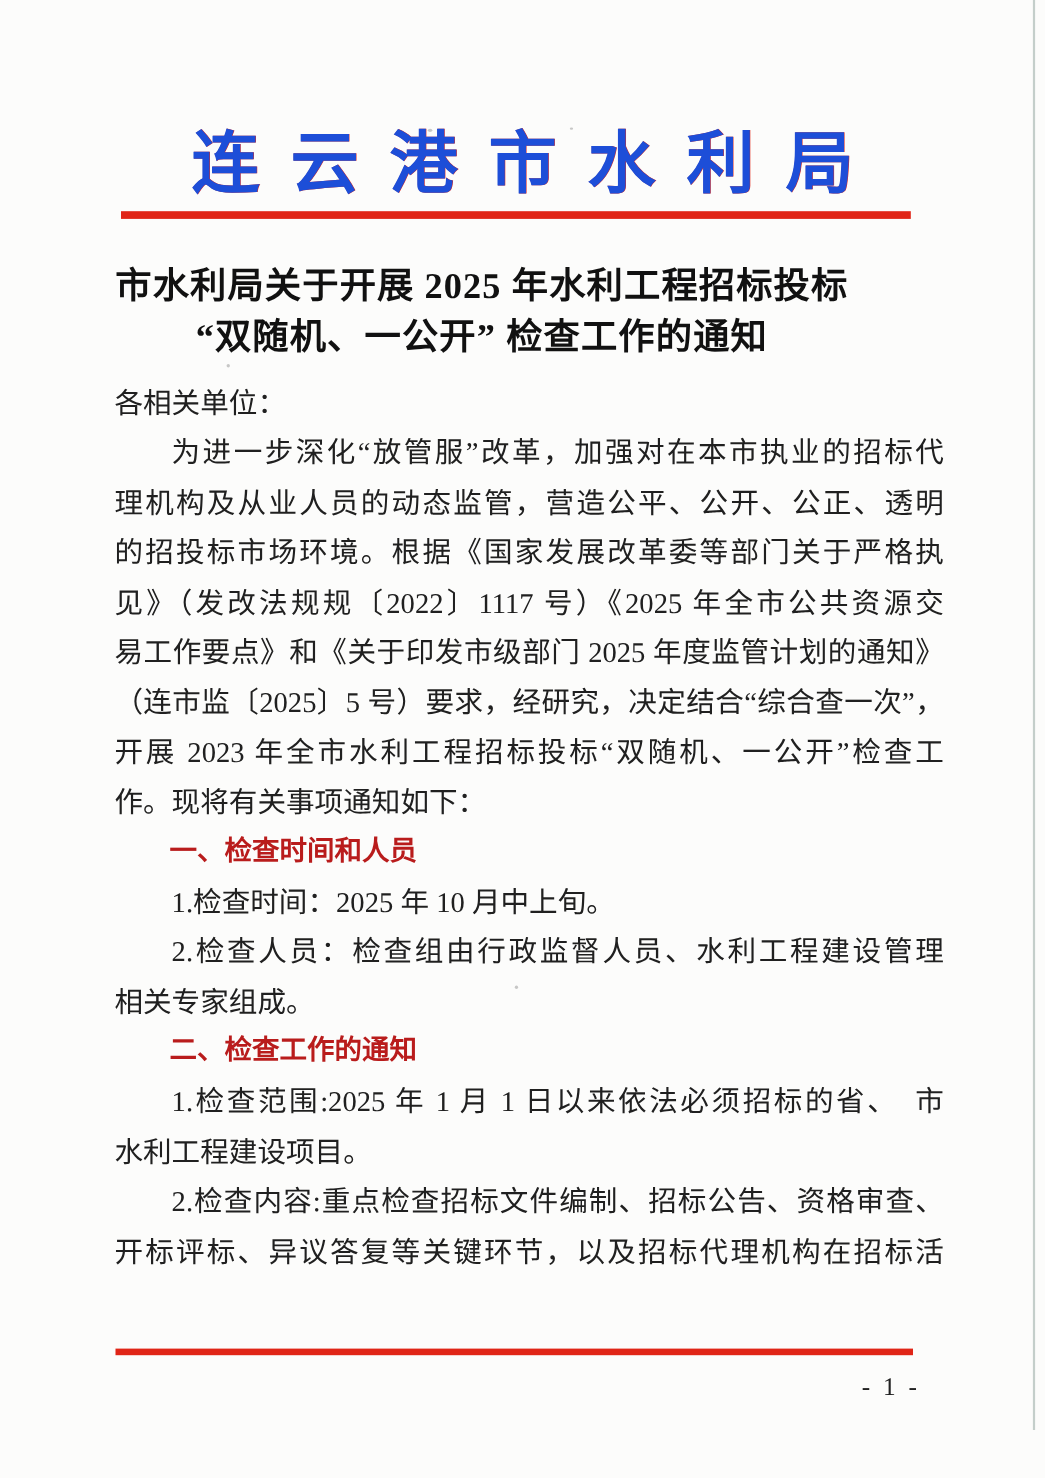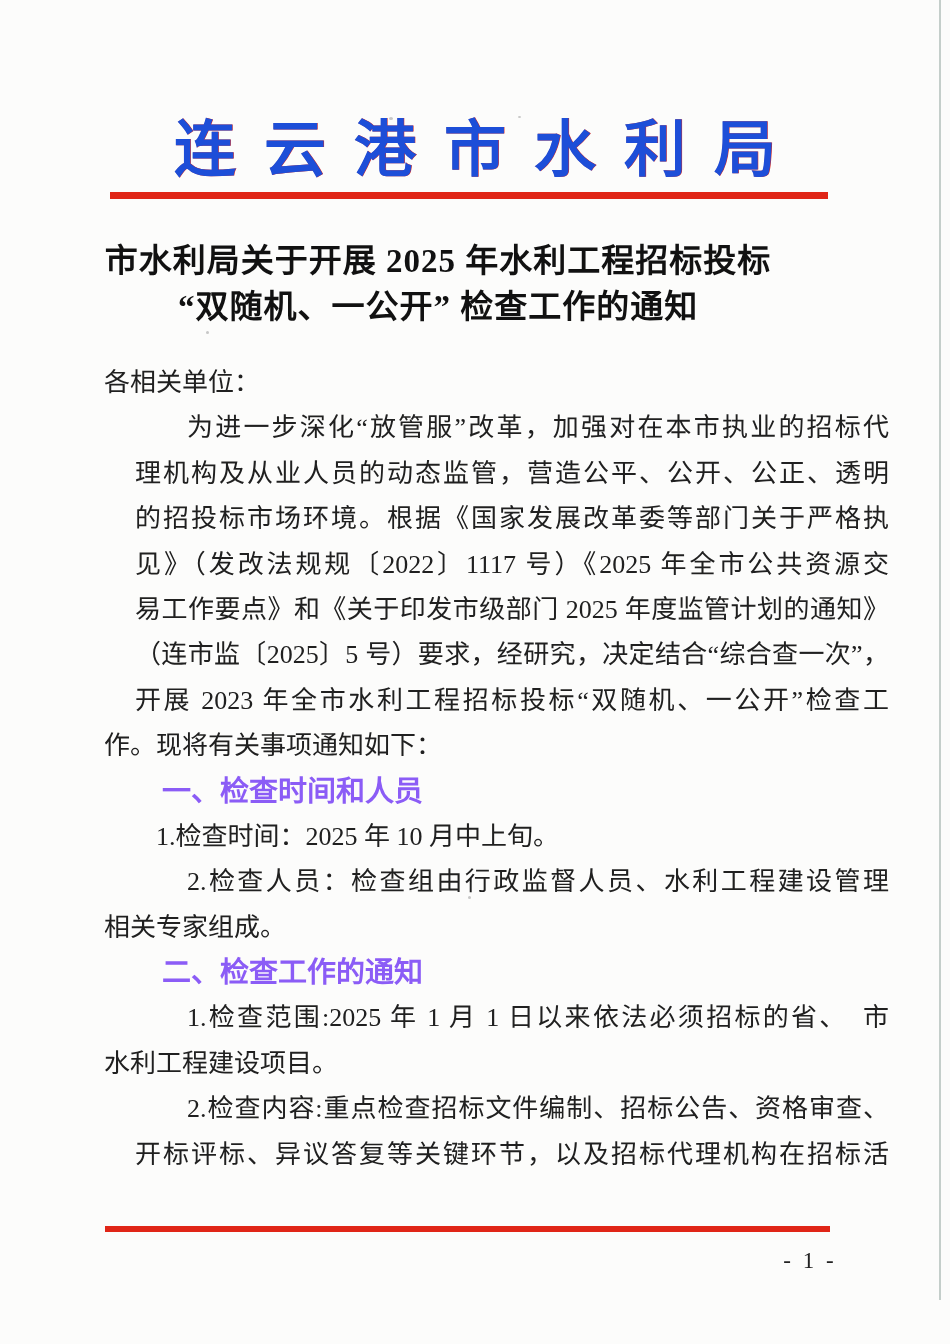--- a/index.html
+++ b/index.html
@@ -50,44 +50,43 @@
     text-align: center;
     font-size: 33px;
     font-weight: bold;
     line-height: 46px;
     color: #111;
     letter-spacing: 1px;
   }
   
   .doc-body {
     position: absolute;
-    top: 360px;
+    top: 344px;
     left: 104px;
     width: 754px;
     font-size: 26px;
     line-height: 45.4px;
     color: #202020;
   }
   .line {
     width: 754px;
     height: 45.4px;
     overflow: hidden;
     white-space: pre-wrap;
   }
   .line.indent { text-indent: 2em; }
   .line.justify {
     text-align: justify;
     text-align-last: justify;
-    margin-left: 31px;
   }
   .line.heading {
-    font-family: Liberation Serif, serif;
+    font-family: Liberation Mono, monospace;
     font-weight: bold;
-    font-size: 29px;
-    color: #8b5cf6;
+    font-size: 25px;
+    color: #b91c1c;
   }
   
   .footer-rule {
     position: absolute;
     top: 1226px;
     left: 105px;
     width: 725px;
     height: 6px;
     background: #e02517;
   }

